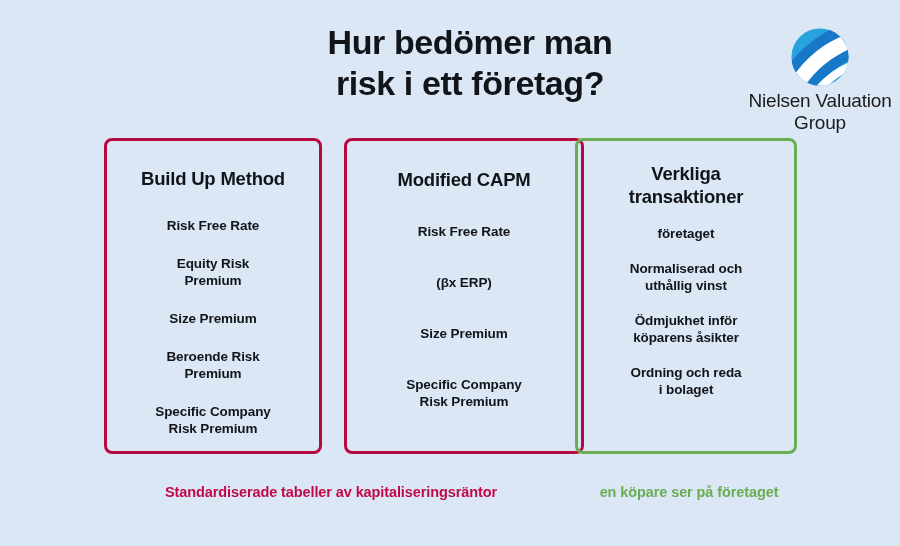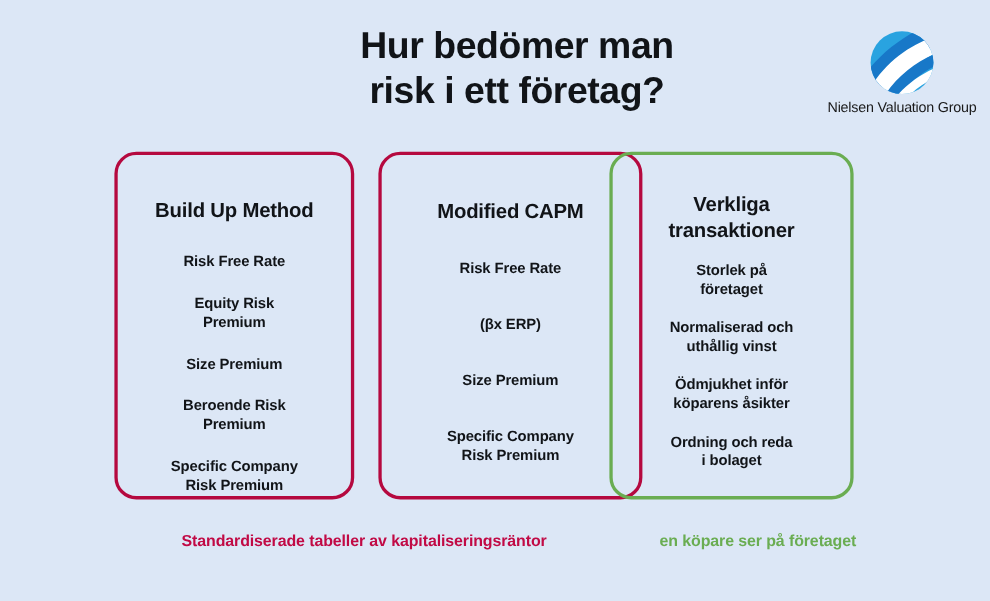--- a/index.html
+++ b/index.html
@@ -43,46 +43,46 @@
     text-align: center;
   }
   #brand-logo .globe-wrap {
     width: 156px;
     height: 70px;
     display: flex;
     align-items: center;
     justify-content: center;
   }
   #brand-logo .logo-text {
-    font-size: 13px;
+    font-size: 19px;
     color: #1a1a1a;
     letter-spacing: -0.2px;
     margin-top: -2px;
   }
 
   
   #cards {
     position: absolute;
     left: 0;
     top: 138px;
     width: 900px;
     height: 318px;
   }
   .card {
     position: absolute;
     top: 0;
     height: 316px;
-    border-radius: 20px;
+    border-radius: 8px;
     box-sizing: border-box;
     background: transparent;
-    padding: 12px 14px;
+    padding: 0 14px;
   }
   .card.c1 { left: 104px; width: 218px; border: 3px solid #b5093f; }
   .card.c2 { left: 344px; width: 240px; border: 3px solid #b5093f; }
-  .card.c3 { left: 554px; width: 222px; border: 3px solid #6aad52; }
+  .card.c3 { left: 575px; width: 222px; border: 3px solid #6aad52; }
 
   .card-title {
     text-align: center;
     color: #111418;
     font-weight: bold;
     font-size: 18.5px;
     line-height: 1.22;
     letter-spacing: -0.2px;
   }
   .card.c1 .card-title { margin-top: 27px; }
@@ -213,21 +213,20 @@
     </ul>
   </div>
 
   <div class="card c3">
     <div class="card-title">
       <span class="ln">Verkliga</span>
       <span class="ln">transaktioner</span>
     </div>
     <ul class="card-items">
       <li>
-        <span class="ln">Storlek på</span>
         <span class="ln">företaget</span>
       </li>
       <li>
         <span class="ln">Normaliserad och</span>
         <span class="ln">uthållig vinst</span>
       </li>
       <li>
         <span class="ln">Ödmjukhet inför</span>
         <span class="ln">köparens åsikter</span>
       </li>

